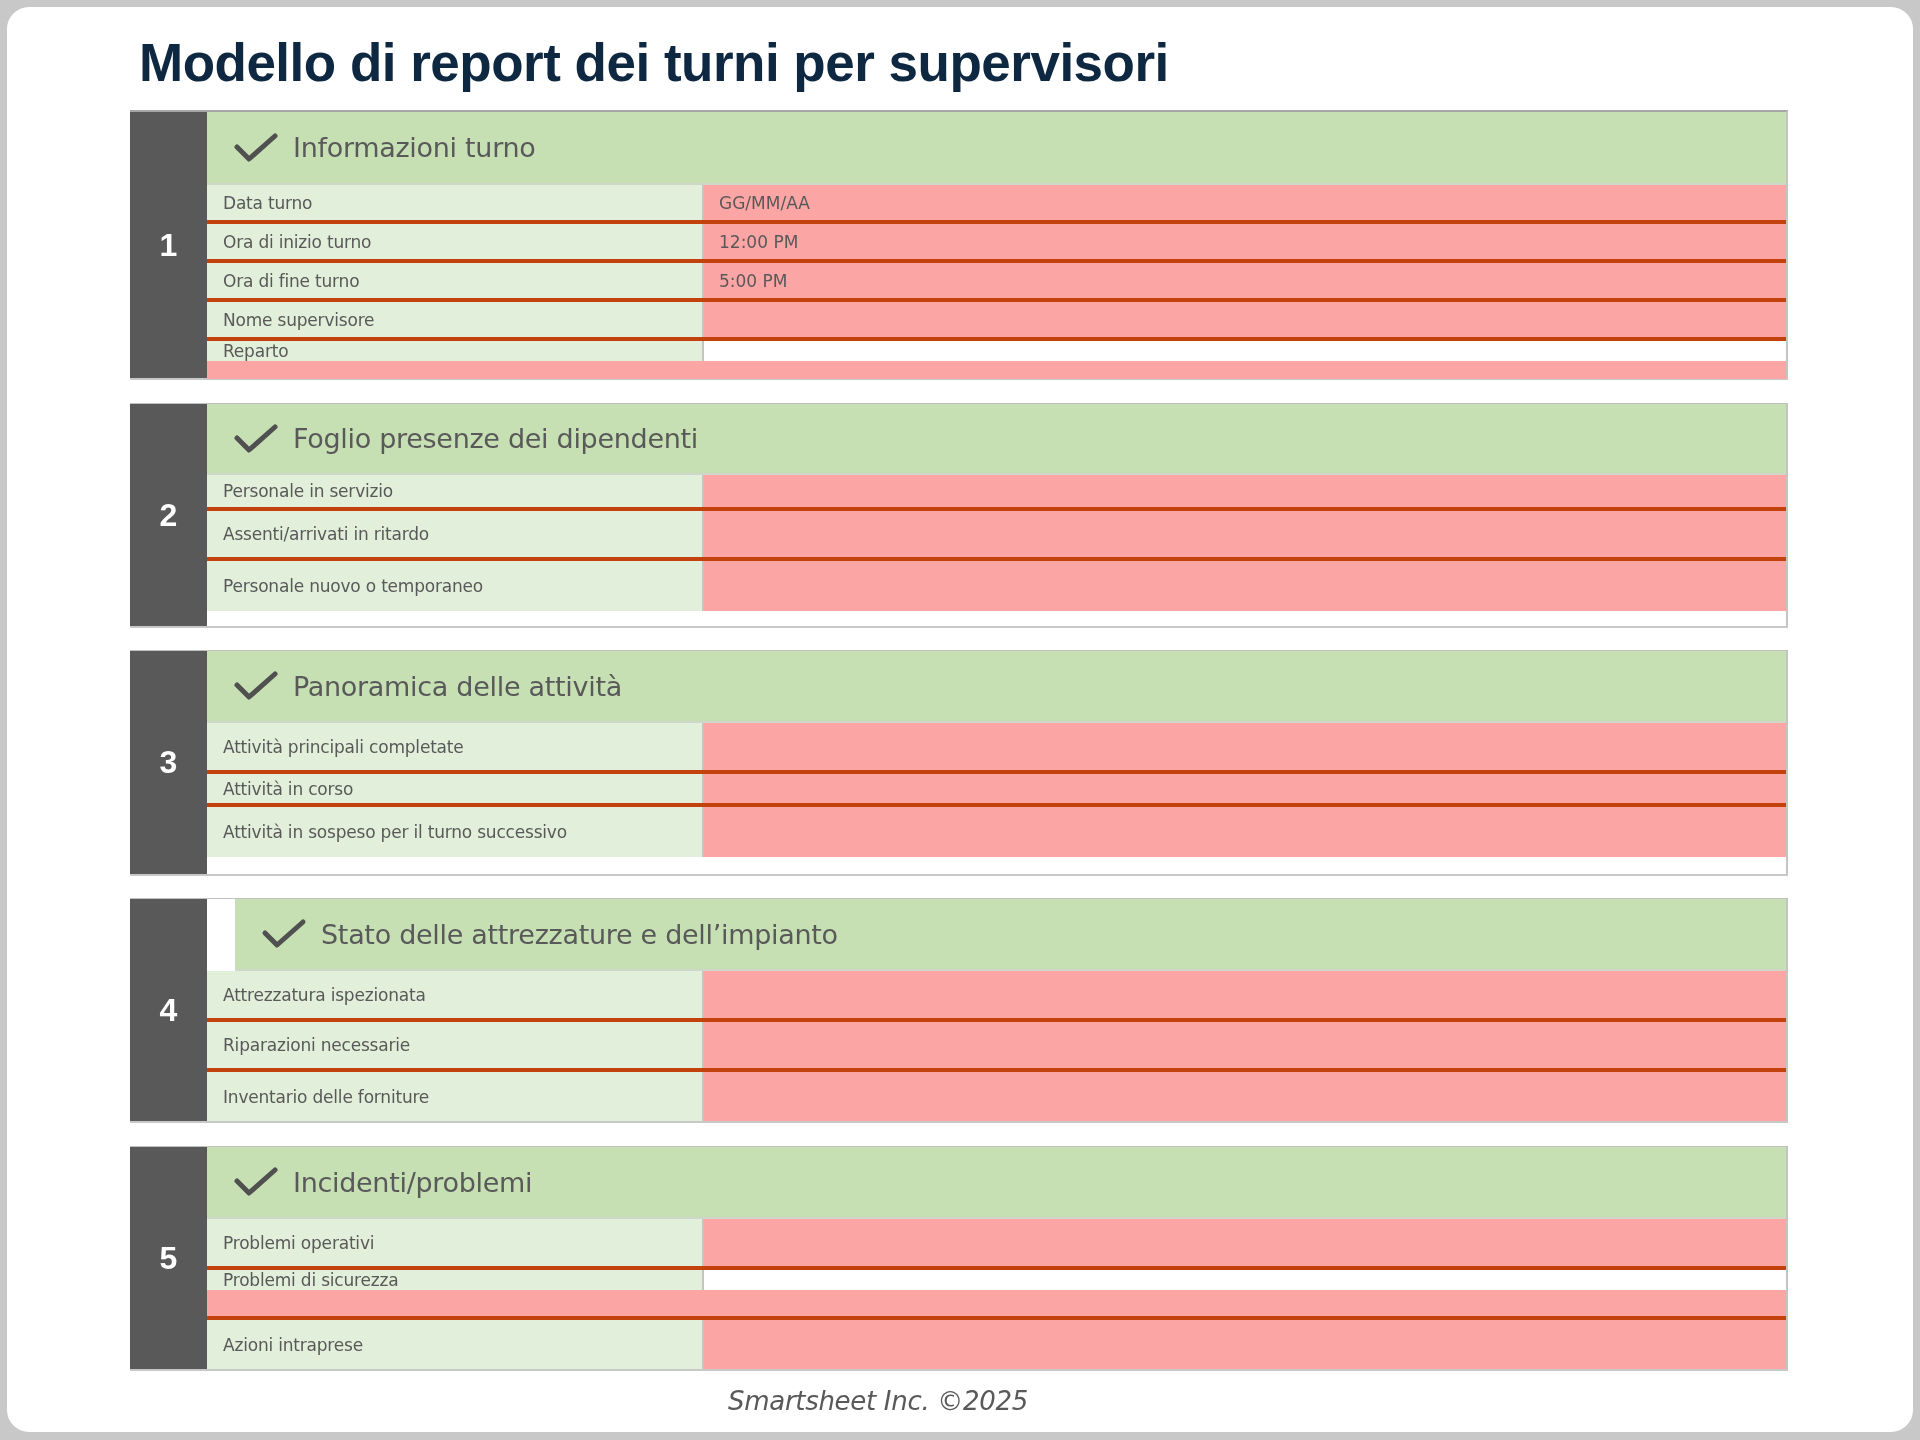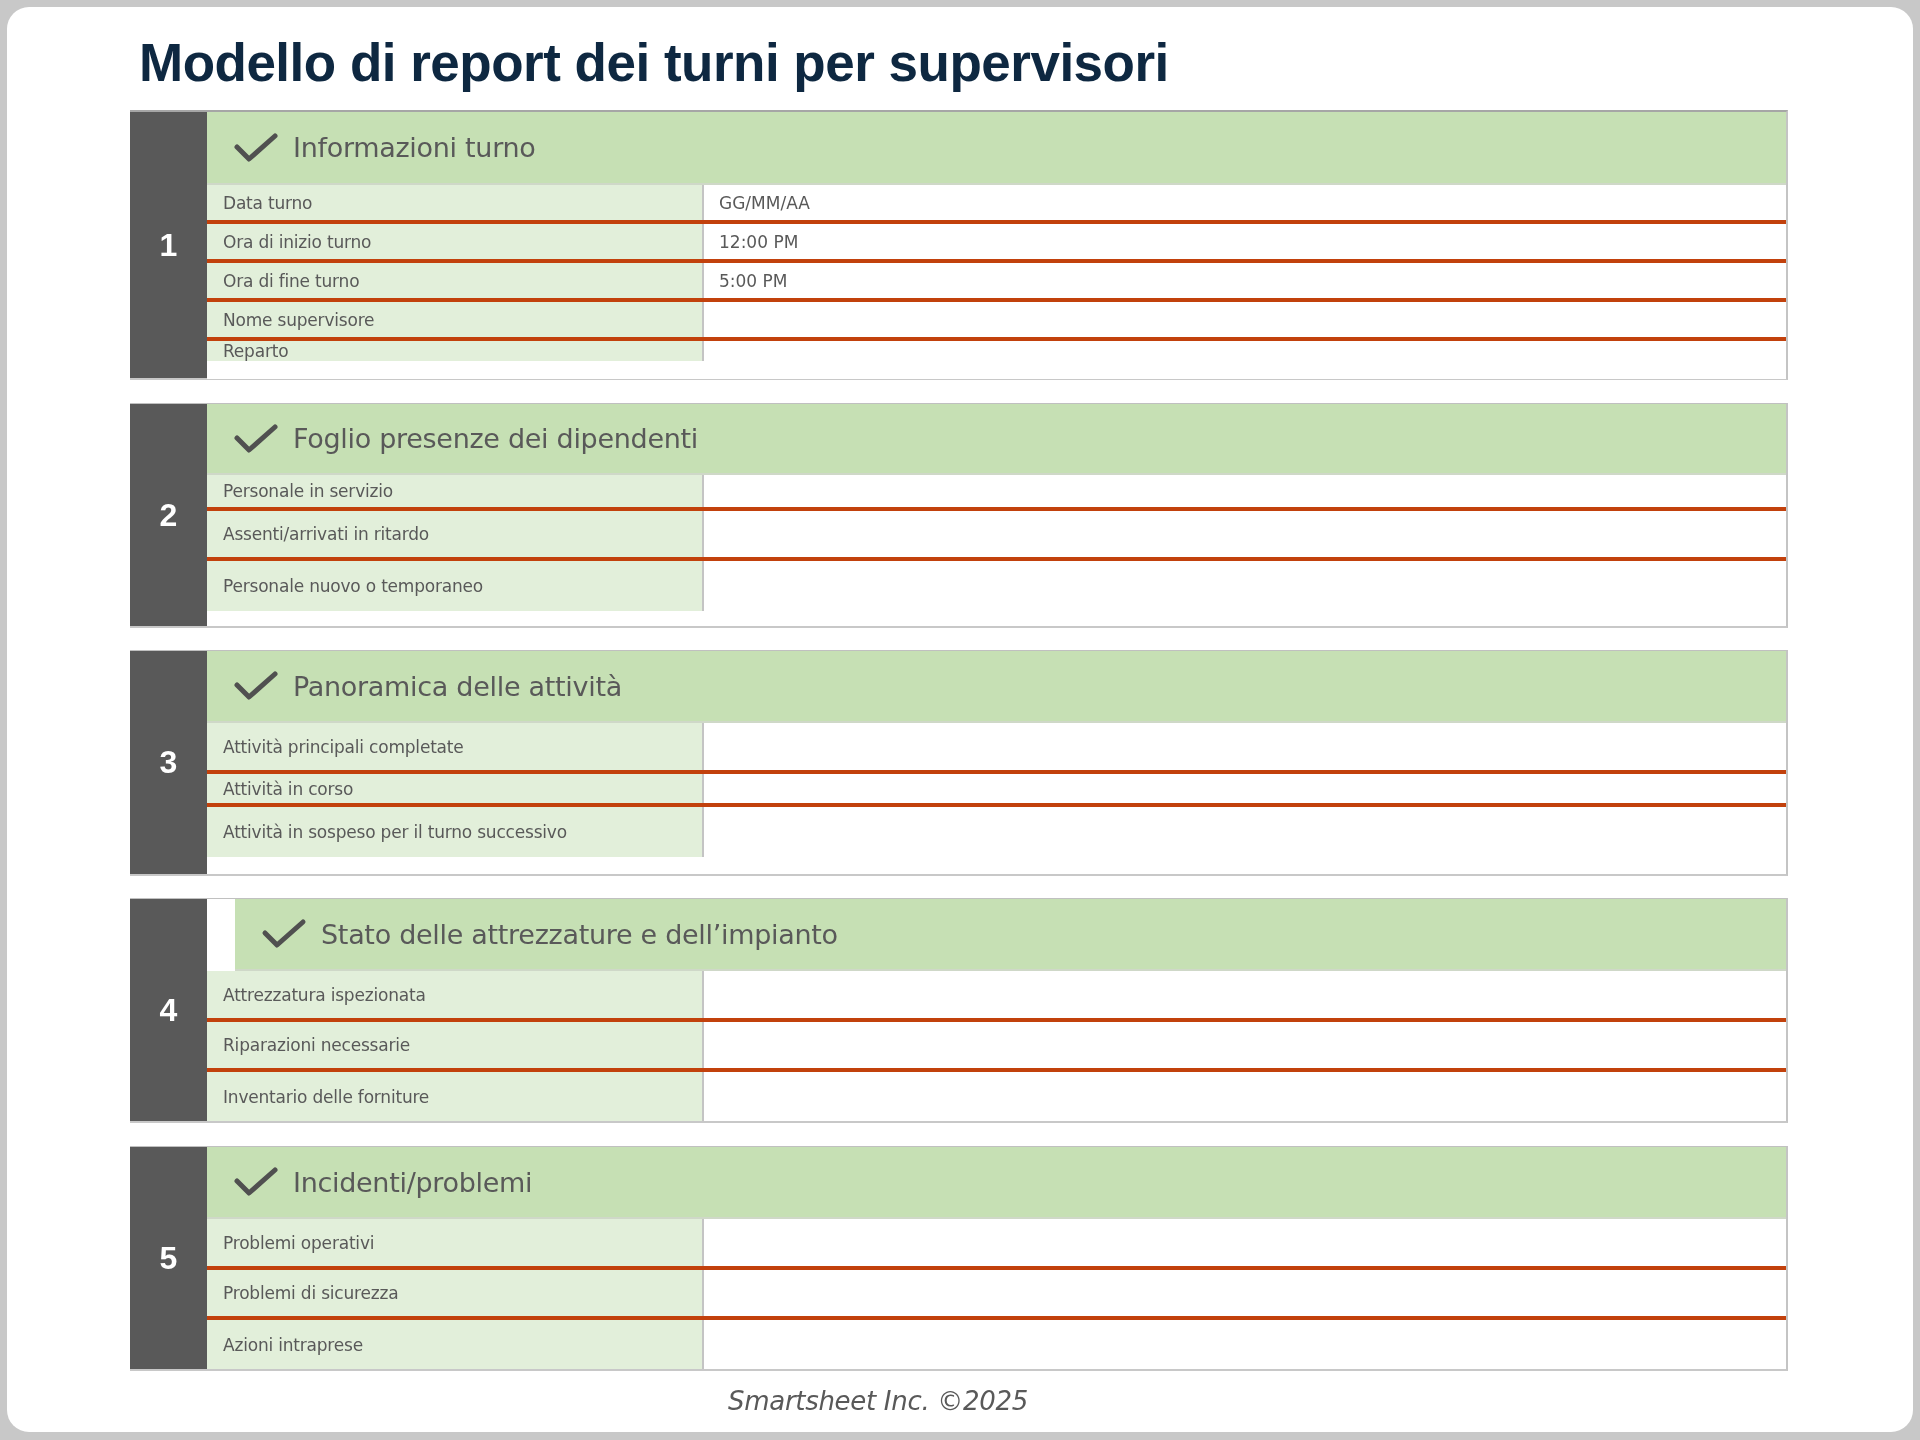--- a/index.html
+++ b/index.html
@@ -42,21 +42,21 @@
   }
   .row { display: flex; box-sizing: border-box; border-bottom: 4px solid #c2410c; }
   .row:last-child { border-bottom: none; }
   .row-label {
     width: 497px; flex: none; box-sizing: border-box; background: #e2efda;
     border-right: 2px solid #c4c4c4; padding-left: 16px;
     font-family: "DejaVu Sans", sans-serif; font-size: 17px; color: #595959;
     display: flex; align-items: center; white-space: nowrap; letter-spacing: -0.2px;
   }
   .row-value {
-    flex: 1; background: #ffffff; padding-left: 15px;
+    flex: 1; background: #fca5a5; padding-left: 15px;
     font-family: "DejaVu Sans", sans-serif; font-size: 17px; color: #595959;
     display: flex; align-items: center; white-space: nowrap;
   }
   .s1 .row-label, .s1 .row-value { align-items: center; }
   .footer {
     position: absolute; left: 0; width: 1756px; top: 1386px; text-align: center;
     font-family: "DejaVu Sans", sans-serif; font-style: italic; font-size: 26px;
     color: #595959; letter-spacing: -0.3px;
   }
 </style>
@@ -177,21 +177,21 @@
     <div class="sec-header" style="height:72px;">
       <svg class="check-icon" viewBox="0 0 46 32">
           <polyline points="4,15 16,27 42,4" fill="none" stroke="#505050" stroke-width="5" stroke-linecap="round" stroke-linejoin="round"></polyline>
         </svg>
       <span class="sec-title">Incidenti/problemi</span>
     </div>
     <div class="row" style="height:51px;">
       <div class="row-label">Problemi operativi</div>
       <div class="row-value"></div>
     </div>
-    <div class="row" style="height:50px;">
+    <div class="row" style="height:50px;flex-direction:column;">
       <div class="row-label">Problemi di sicurezza</div>
       <div class="row-value"></div>
     </div>
     <div class="row" style="height:49px;">
       <div class="row-label">Azioni intraprese</div>
       <div class="row-value"></div>
     </div>
   </div>
 </div>
 

